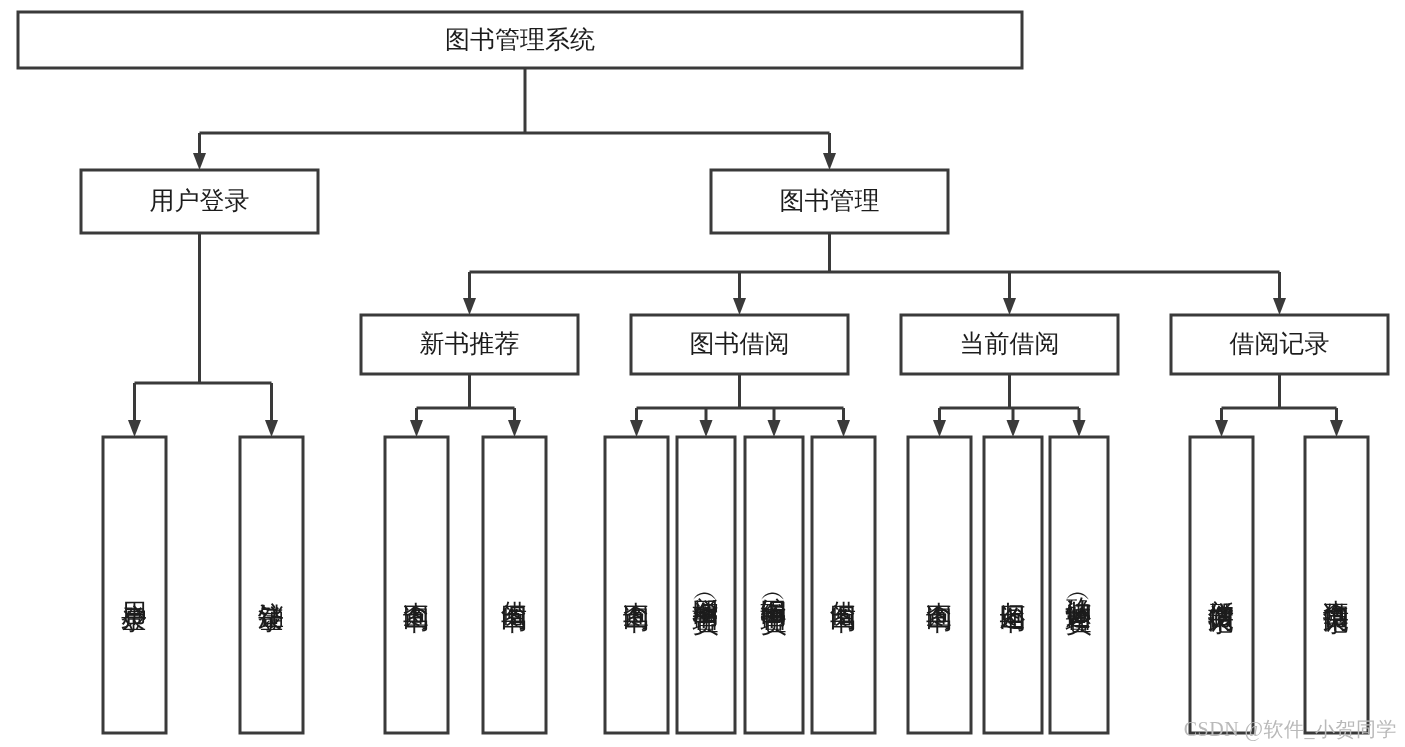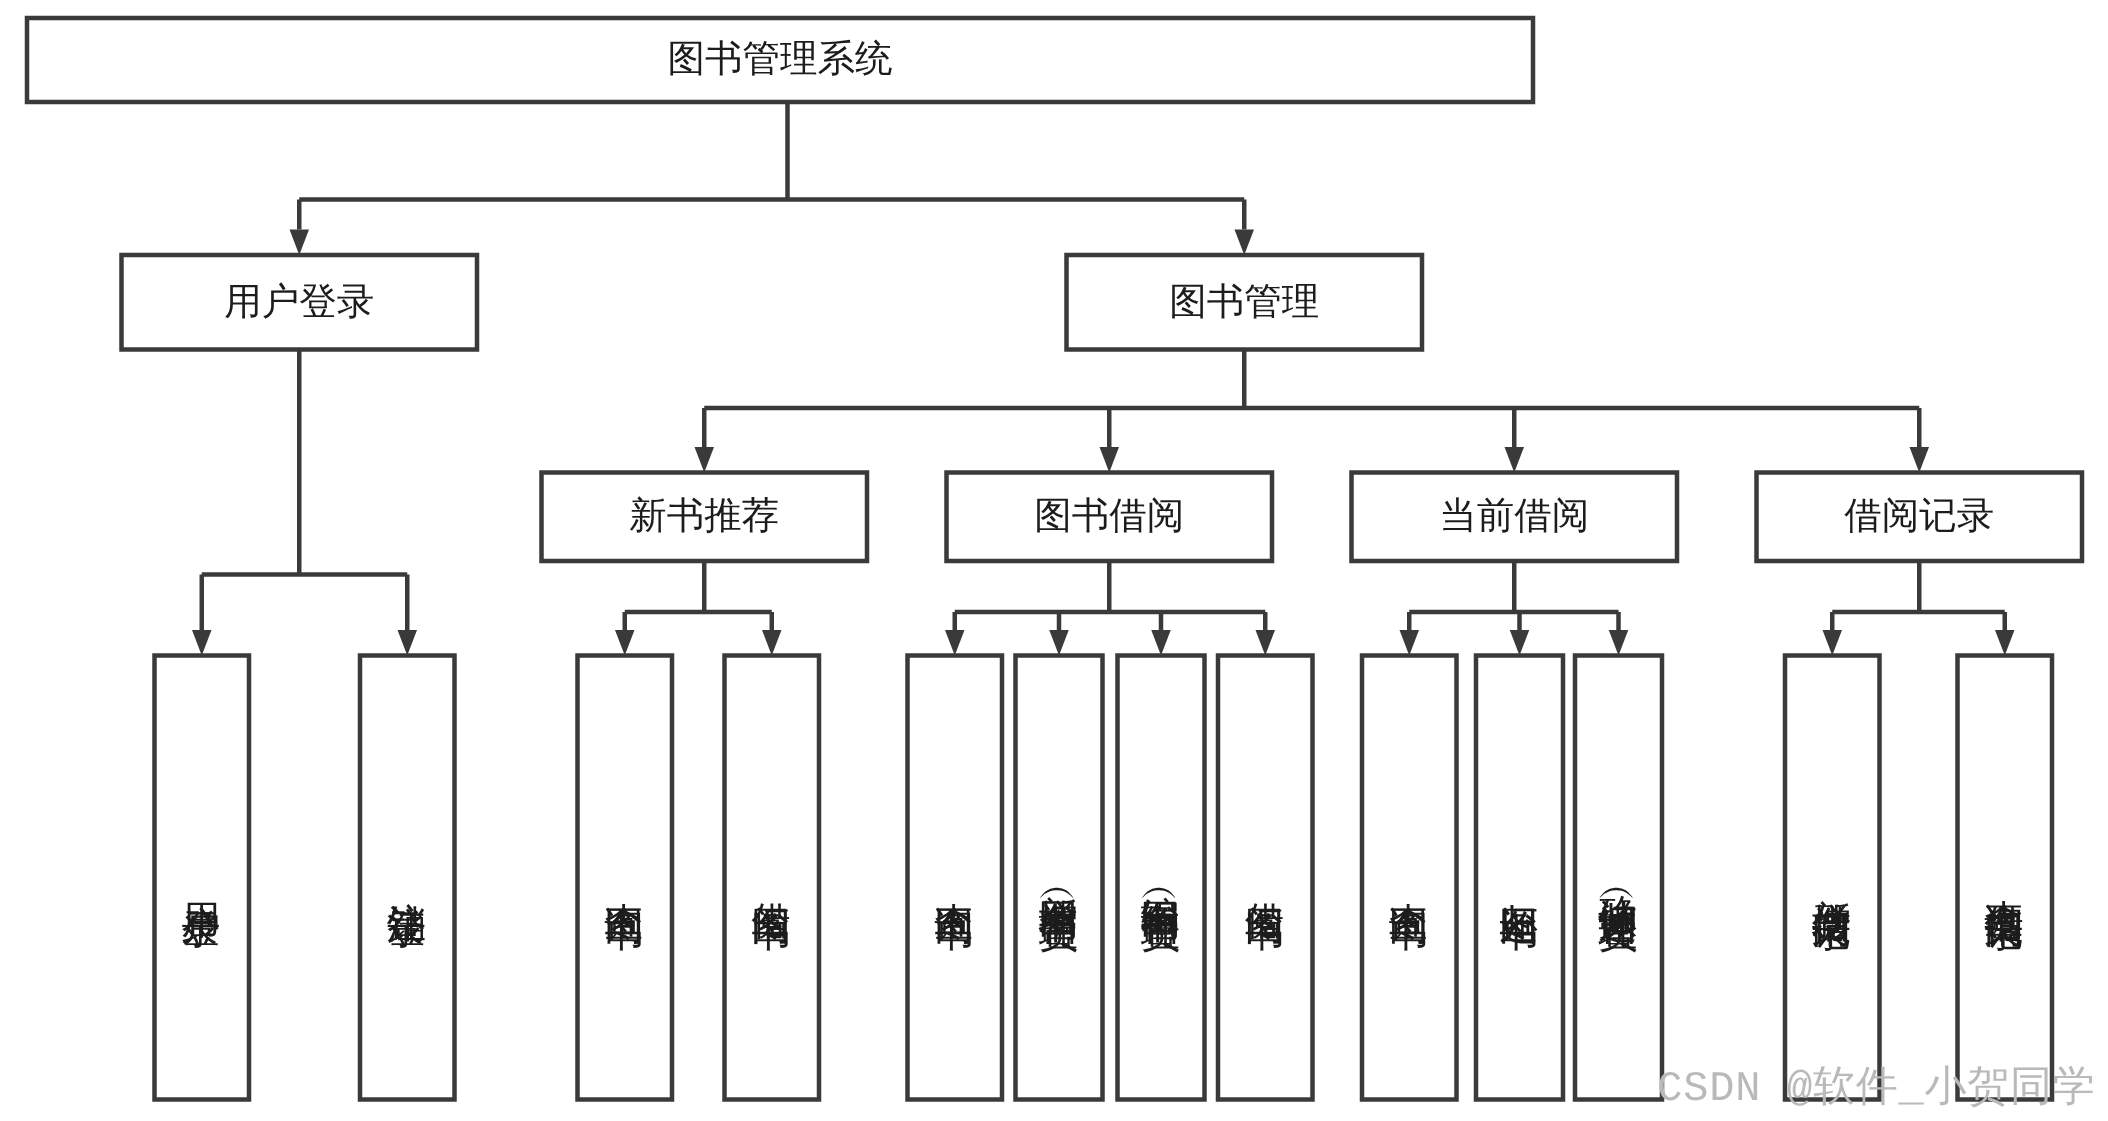--- a/index.html
+++ b/index.html
@@ -63,22 +63,22 @@
     font-size: 26px;
     line-height: 1.08;
     letter-spacing: 2px;
     color: #1c1c1c;
     white-space: nowrap;
   }
   #watermark {
     position: absolute;
     right: 8px;
     bottom: 4px;
-    font-family: Liberation Mono, monospace;
-    font-size: 28px;
+    font-family: Liberation Serif, serif;
+    font-size: 20px;
     color: #b9b9b9;
     letter-spacing: 0.5px;
     white-space: nowrap;
   }
 </style>
 </head>
 <body>
 
 <div id="diagram-root">
 

